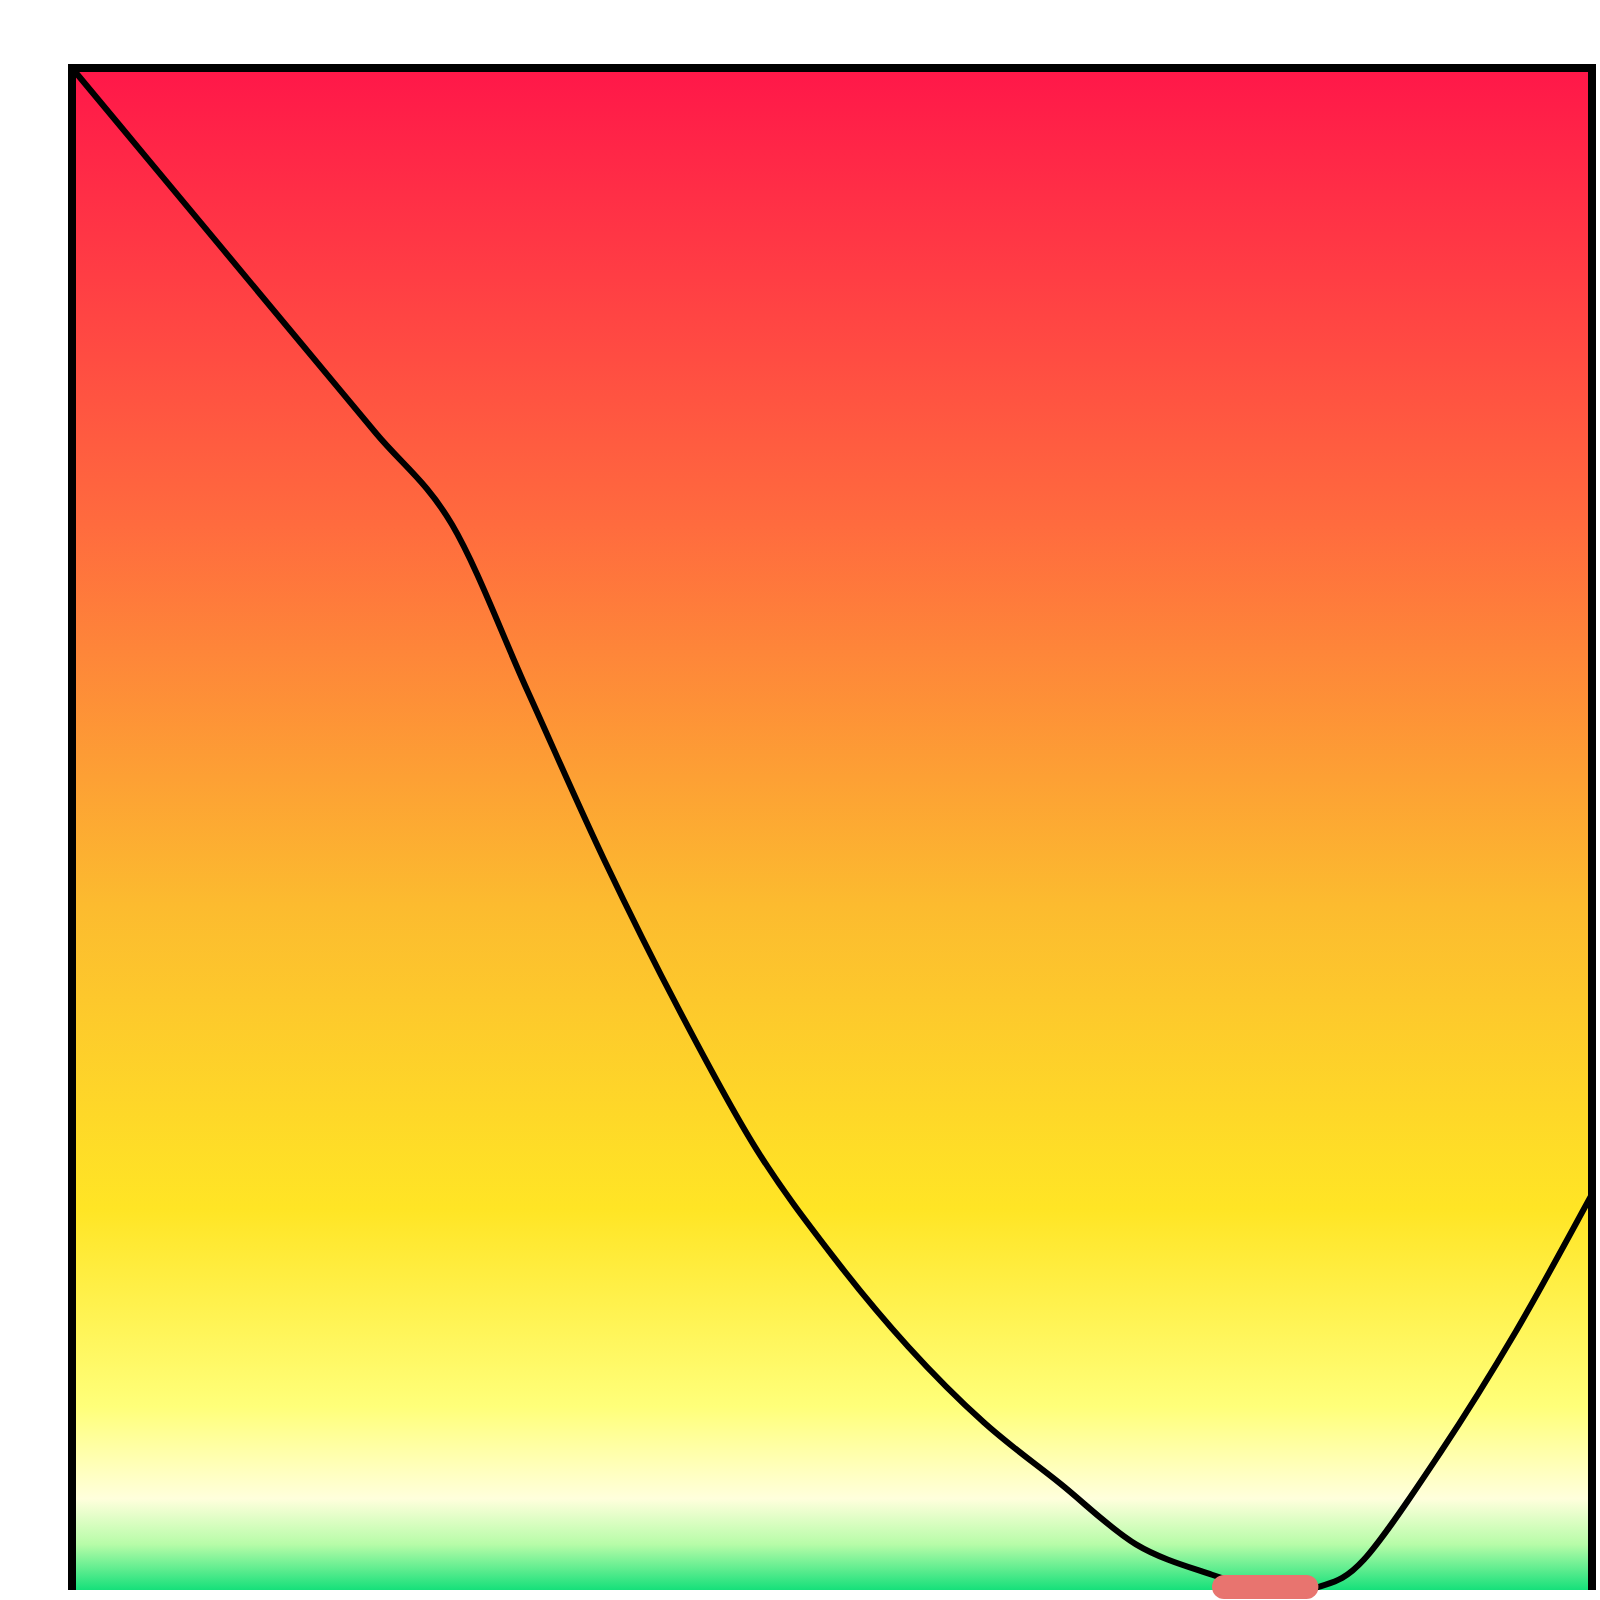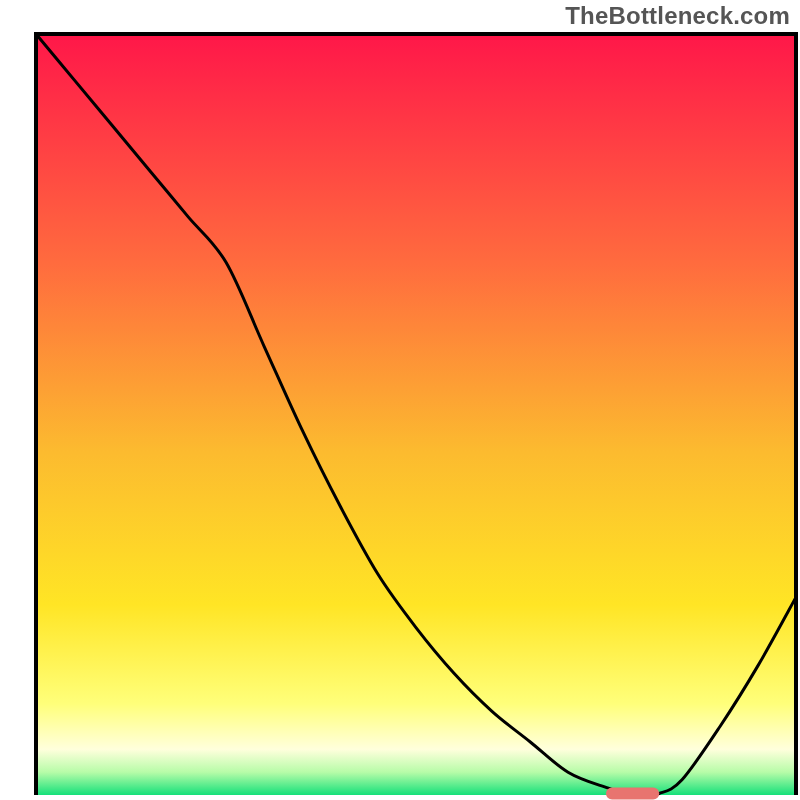--- a/index.html
+++ b/index.html
@@ -52,14 +52,13 @@
           <stop offset="100%" stop-color="#15e07a"></stop>
         </linearGradient>
     </defs>
     <g>
         <rect x="36" y="34" width="760" height="761" fill="url(#bg-grad)"></rect>
         <path d="M 36 795 L 36 34 L 796 34 L 796 795" fill="none" stroke="#000000" stroke-width="4"></path>
         <path d="M 36 34 C 42.333333333333336 41.610000000000014, 61.333333333333336 64.44000000000007, 74 79.66000000000008 C 86.66666666666667 94.8800000000001, 99.33333333333333 110.10000000000007, 112 125.32000000000005 C 124.66666666666667 140.54000000000005, 137.33333333333334 155.76000000000002, 150 170.98000000000002 C 162.66666666666666 186.20000000000002, 175.33333333333334 201.42, 188 216.64 C 200.66666666666666 231.85999999999999, 213.33333333333334 240.7383333333334, 226 262.30000000000007 C 238.66666666666666 283.86166666666674, 251.33333333333334 318.10666666666674, 264 346.01000000000005 C 276.6666666666667 373.91333333333336, 289.3333333333333 403.08500000000004, 302 429.72 C 314.6666666666667 456.355, 327.3333333333333 481.7216666666667, 340 505.82 C 352.6666666666667 529.9183333333333, 365.3333333333333 554.0166666666667, 378 574.31 C 390.6666666666667 594.6033333333332, 403.3333333333333 611.0916666666667, 416 627.58 C 428.6666666666667 644.0683333333334, 441.33333333333337 659.2883333333334, 454.00000000000006 673.24 C 466.66666666666674 687.1916666666666, 479.33333333333337 699.875, 492 711.29 C 504.66666666666663 722.7049999999999, 517.3333333333334 731.5833333333334, 530 741.73 C 542.6666666666666 751.8766666666667, 555.3333333333334 764.56, 568 772.17 C 580.6666666666666 779.78, 595.8666666666667 783.8386666666667, 606 787.39 C 616.1333333333333 790.9413333333333, 622.4666666666667 792.4633333333333, 628.8000000000001 793.478 C 635.1333333333334 794.4926666666667, 638.9333333333334 793.478, 644 793.478 C 649.0666666666666 793.478, 652.8666666666666 795.761, 659.1999999999999 793.478 C 665.5333333333333 791.1949999999999, 671.8666666666667 790.9413333333333, 682 779.78 C 692.1333333333333 768.6186666666666, 707.3333333333334 745.535, 720 726.51 C 732.6666666666666 707.485, 745.3333333333334 687.1916666666666, 758 665.63 C 770.6666666666666 644.0683333333334, 789.6666666666666 608.555, 796 597.14" fill="none" stroke="#000000" stroke-width="3" stroke-linejoin="round" stroke-linecap="round"></path>
         <rect x="606" y="787.478" width="53.19999999999993" height="12" rx="6" ry="6" fill="#e8746f"></rect>
       </g>
   </svg>
-  <div class="watermark">TheBottleneck.com</div>
 </div>
 
 </body></html>

